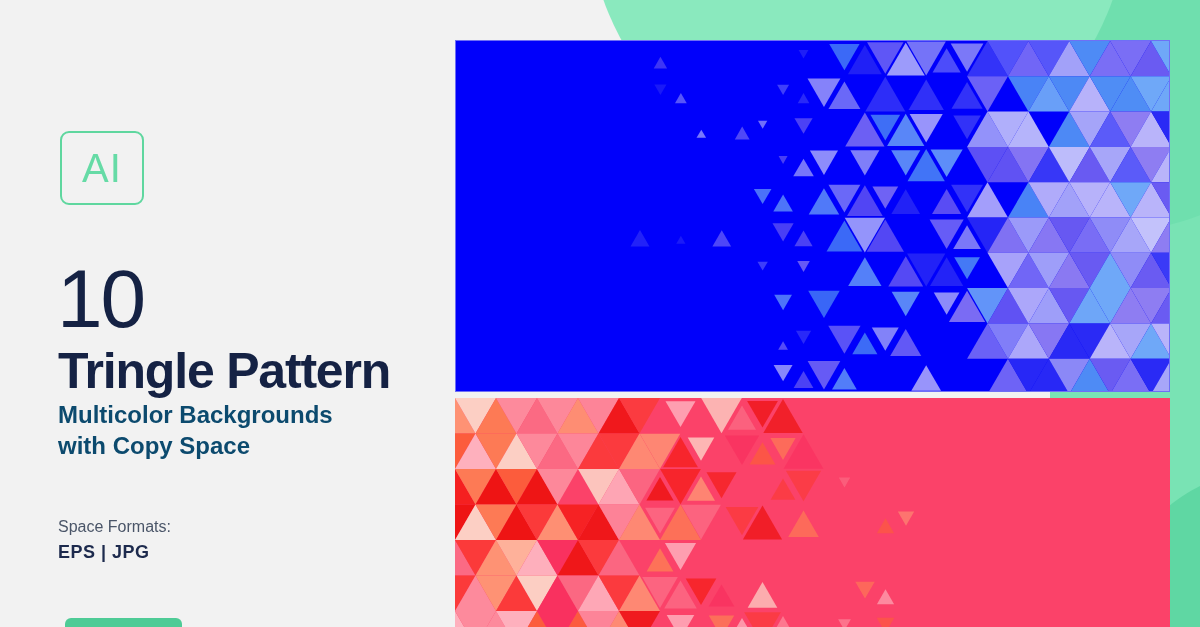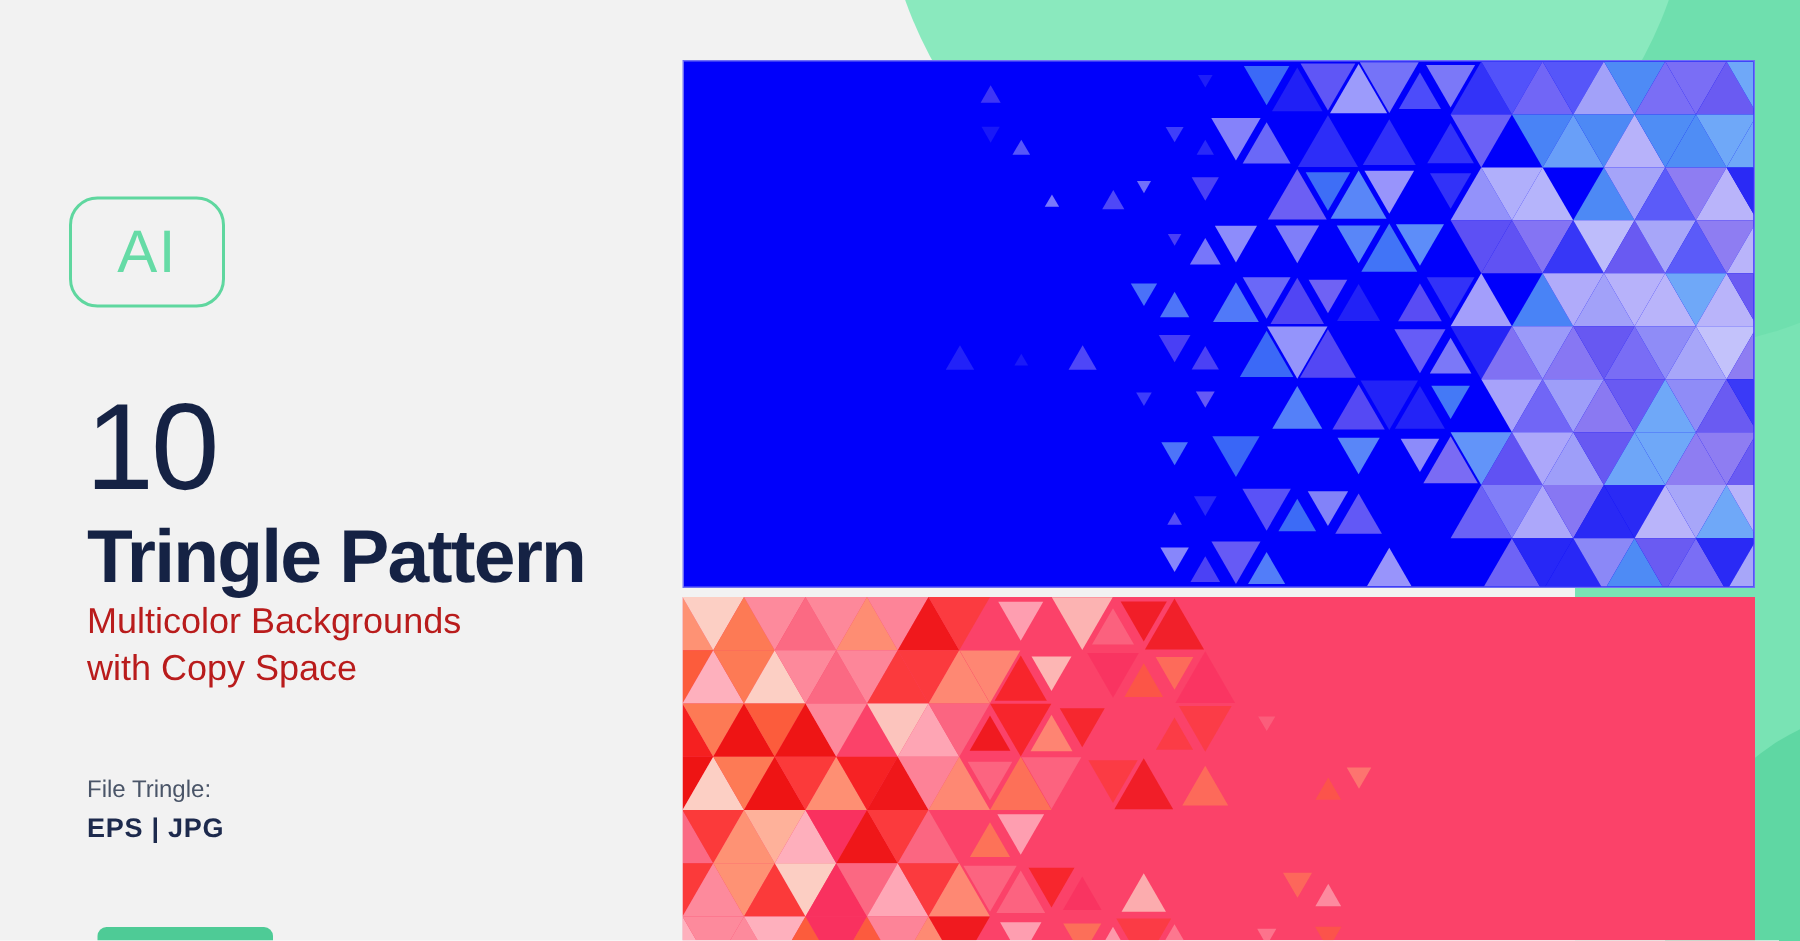--- a/index.html
+++ b/index.html
@@ -45,24 +45,24 @@
 
   
   #left-col {
     position: absolute;
     left: 0; top: 0; width: 455px; height: 627px;
     background: #f2f2f2;
     z-index: 6;
   }
   #ai-badge {
     position: absolute;
-    left: 46px; top: 131px;
-    width: 104px; height: 74px;
+    left: 60px; top: 131px;
+    width: 84px; height: 74px;
     border: 2.5px solid #5fd79f;
-    border-radius: 19px;
+    border-radius: 9px;
     display: flex; align-items: center; justify-content: center;
   }
   #ai-badge-label {
     font-size: 40px;
     font-weight: 300;
     color: #66dba6;
     letter-spacing: 1px;
     line-height: 1;
   }
   #count {
@@ -81,22 +81,22 @@
     font-weight: bold;
     color: #152244;
     letter-spacing: -1.2px;
     line-height: 1;
     text-align: center;
   }
   #subtitle {
     position: absolute;
     left: 58px; top: 400px;
     font-size: 24px;
-    font-weight: normal;
-    color: #b91c1c;
+    font-weight: bold;
+    color: #0c4a6e;
     line-height: 1.28;
   }
   #formats-label {
     position: absolute;
     left: 58px; top: 518px;
     font-size: 16px;
     color: #4a5568;
     font-weight: 400;
   }
   #formats-value {
@@ -492,19 +492,19 @@
 
     <div id="count">10</div>
 
     <div id="title">Tringle Pattern</div>
 
     <div id="subtitle">
       <div>Multicolor Backgrounds</div>
       <div>with Copy Space</div>
     </div>
 
-    <div id="formats-label">File Tringle:</div>
+    <div id="formats-label">Space Formats:</div>
     <div id="formats-value">EPS  |  JPG</div>
 
     <button id="cta-button"></button>
   </div>
 
 </div>
 
 </body></html>

